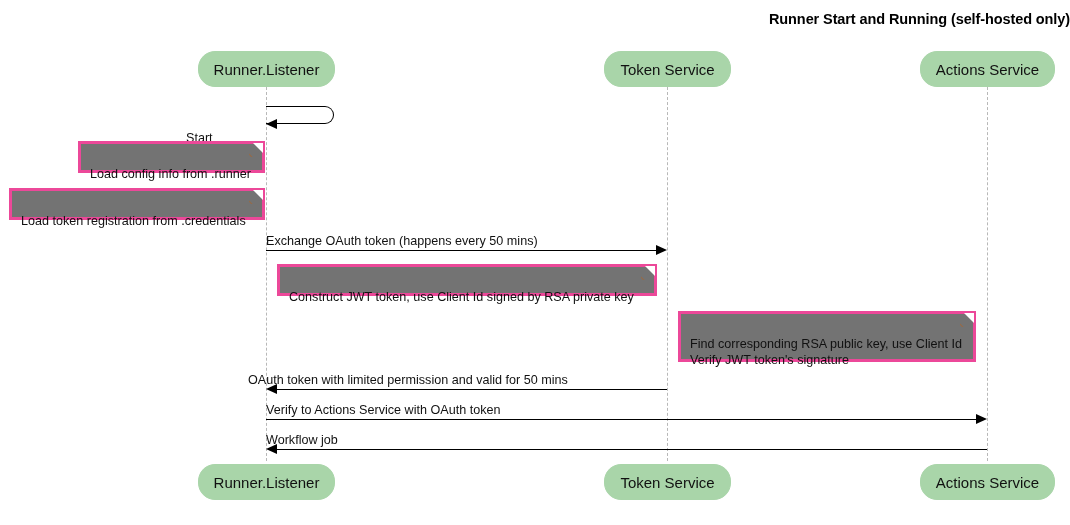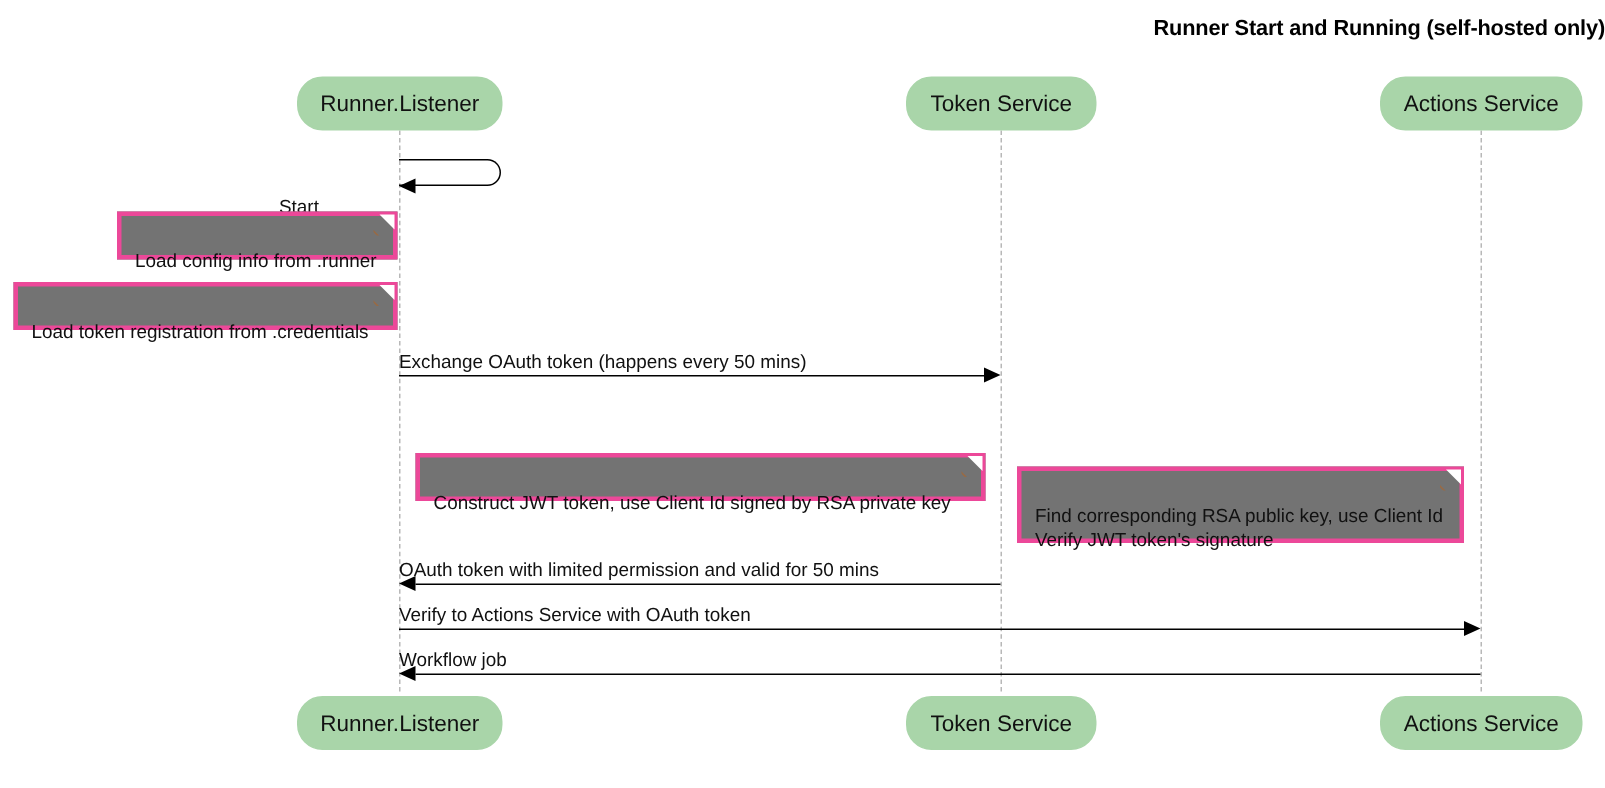--- a/index.html
+++ b/index.html
@@ -183,36 +183,36 @@
   <div class="note" style="left:9px; top:188px; width:256px; height:32px;">
     <span>Load token registration from .credentials</span>
     <span class="fold"></span>
     <span class="fold-edge"></span>
   </div>
 
   <div class="msg-line" style="left:266px; top:250px; width:390px;"></div>
   <div class="arrow-head right" style="left:656px; top:245px;"></div>
   <div class="msg-label" style="left:266px; top:234px; width:401px;">Exchange OAuth token (happens every 50 mins)</div>
 
-  <div class="note" style="left:277px; top:264px; width:380px; height:32px;margin-top:38px;">
+  <div class="note" style="left:277px; top:264px; width:380px; height:32px;">
     <span>Construct JWT token, use Client Id signed by RSA private key</span>
     <span class="fold"></span>
     <span class="fold-edge"></span>
   </div>
 
   <div class="note" style="left:678px; top:311px; width:298px; height:51px;">
     <span>Find corresponding RSA public key, use Client Id
 Verify JWT token's signature</span>
     <span class="fold"></span>
     <span class="fold-edge"></span>
   </div>
 
   <div class="msg-line" style="left:277px; top:389px; width:390px;"></div>
   <div class="arrow-head left" style="left:266px; top:384px;"></div>
-  <div class="msg-label" style="left:266px; top:373px; width:401px;">OAuth token with limited permission and valid for 50 mins</div>
+  <div class="msg-label" style="left:248px; top:373px; width:401px;">OAuth token with limited permission and valid for 50 mins</div>
 
   <div class="msg-line" style="left:266px; top:419px; width:710px;"></div>
   <div class="arrow-head right" style="left:976px; top:414px;"></div>
   <div class="msg-label" style="left:266px; top:403px; width:721px;">Verify to Actions Service with OAuth token</div>
 
   <div class="msg-line" style="left:277px; top:449px; width:710px;"></div>
   <div class="arrow-head left" style="left:266px; top:444px;"></div>
   <div class="msg-label" style="left:266px; top:433px; width:721px;">Workflow job</div>
 
 </div>

